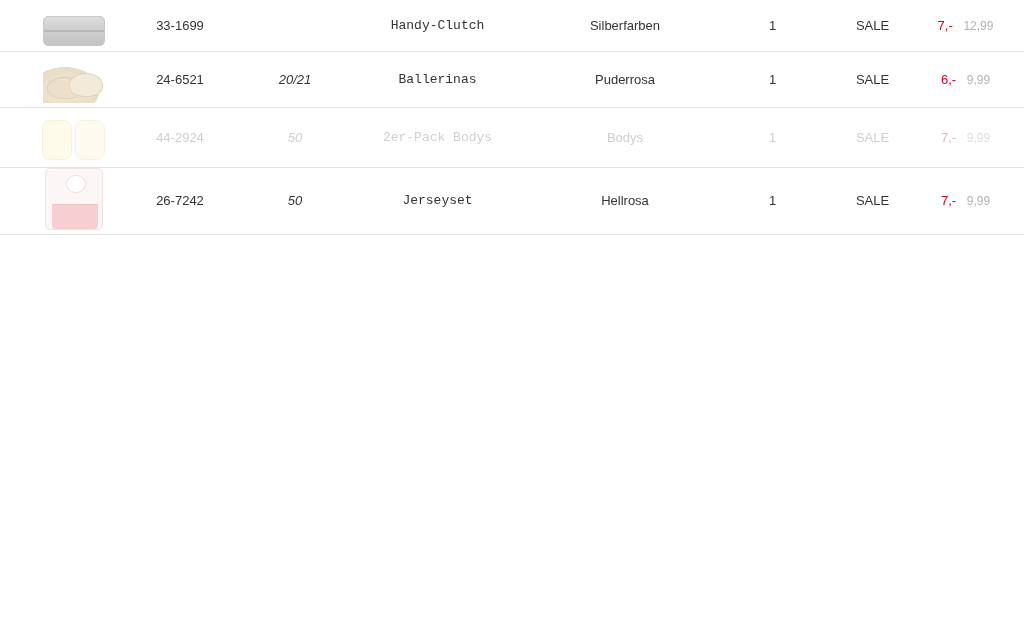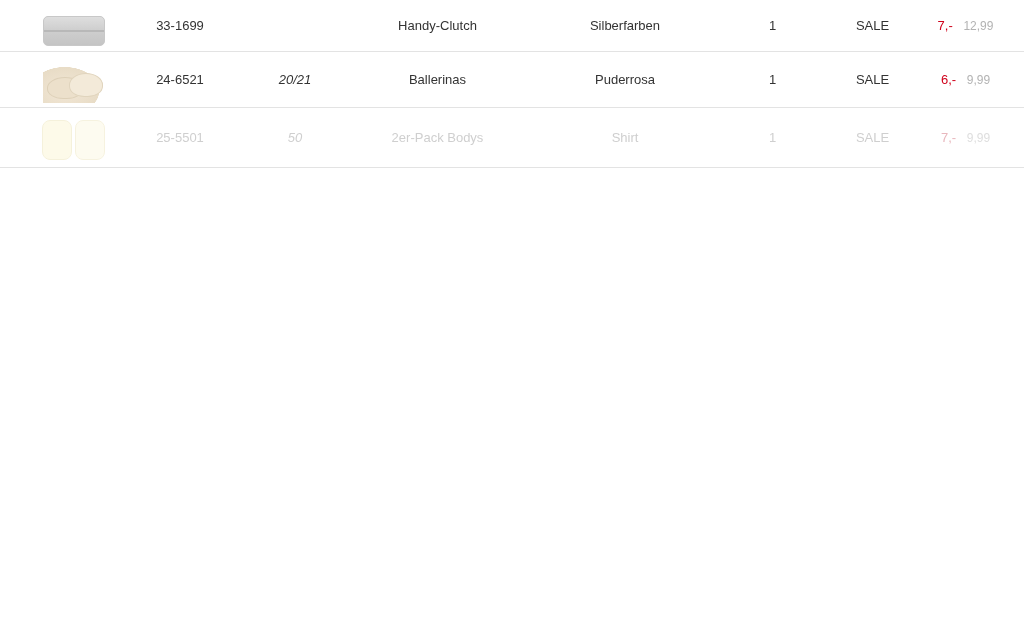--- a/index.html
+++ b/index.html
@@ -29,21 +29,21 @@
     vertical-align: middle;
     padding: 0;
     font-size: 13px;
     text-align: center;
     line-height: 1.35;
   }
 
   .col-img    { width: 120px; }
   .col-art    { width: 120px; }
   .col-size   { width: 110px; font-style: italic; }
-  .col-name   { width: 175px; }
+  .col-name   { width: 175px; font-family: Liberation Mono, monospace; }
   .col-color  { width: 200px; }
   .col-qty    { width: 95px; }
   .col-tag    { width: 105px; }
   .col-price  { width: 99px; padding-right: 18px !important; text-align: left; }
 
   .thumb-cell { text-align: left; padding-left: 28px !important; }
 
   .thumb {
     width: 62px;
     height: 62px;
@@ -196,28 +196,43 @@
       </td>
     </tr>
 
 
 
 
     <tr class="dim">
       <td class="col-img thumb-cell">
         <span class="thumb t-bodys t-bodys-yellow"></span>
       </td>
-      <td class="col-art">25-5501</td>
+      <td class="col-art">44-2924</td>
       <td class="col-size">50</td>
       <td class="col-name">2er-Pack Bodys</td>
-      <td class="col-color">Shirt</td>
+      <td class="col-color">Bodys</td>
       <td class="col-qty">1</td>
       <td class="col-tag">SALE</td>
       <td class="col-price">
         <span class="price-new">7,-</span>
         <span class="price-old">9,99</span>
       </td>
     </tr>
 
 
+    <tr>
+      <td class="col-img thumb-cell">
+        <span class="thumb t-jersey-rose"></span>
+      </td>
+      <td class="col-art">26-7242</td>
+      <td class="col-size">50</td>
+      <td class="col-name">Jerseyset</td>
+      <td class="col-color">Hellrosa</td>
+      <td class="col-qty">1</td>
+      <td class="col-tag">SALE</td>
+      <td class="col-price">
+        <span class="price-new">7,-</span>
+        <span class="price-old">9,99</span>
+      </td>
+    </tr>
 
   </tbody>
 </table>
 
 </body></html>

